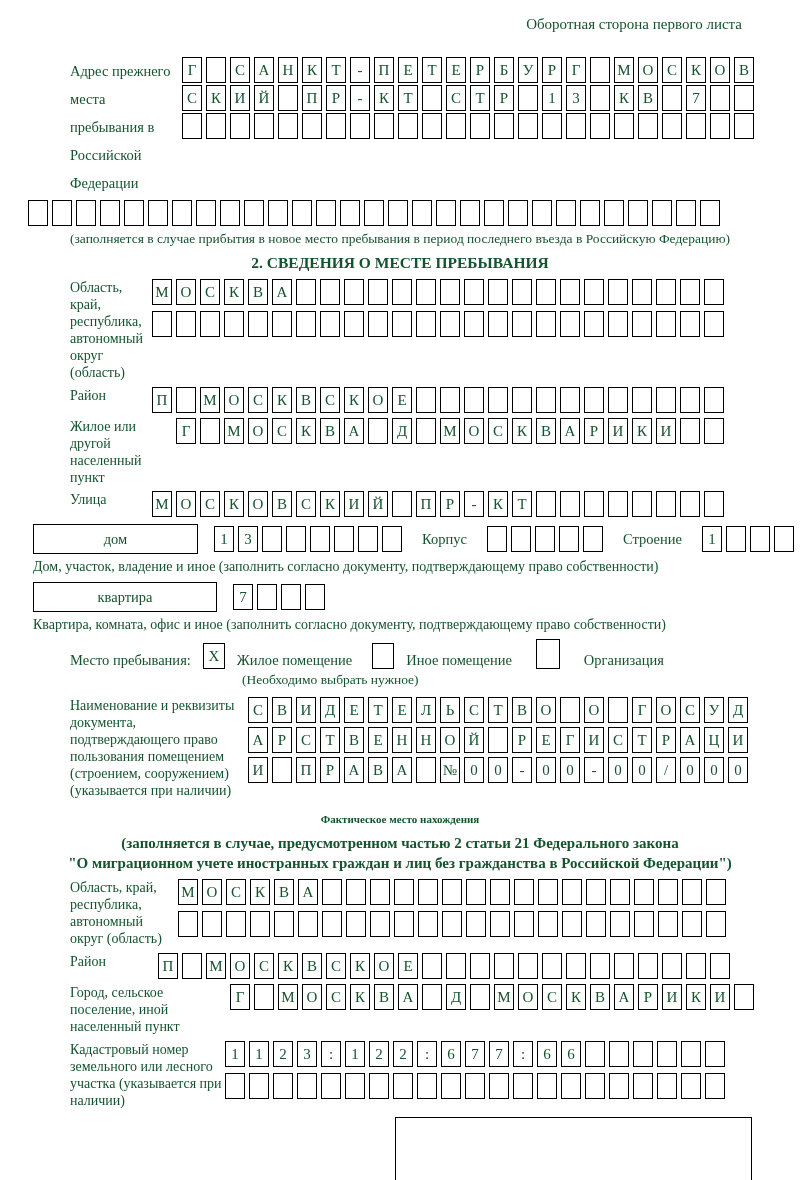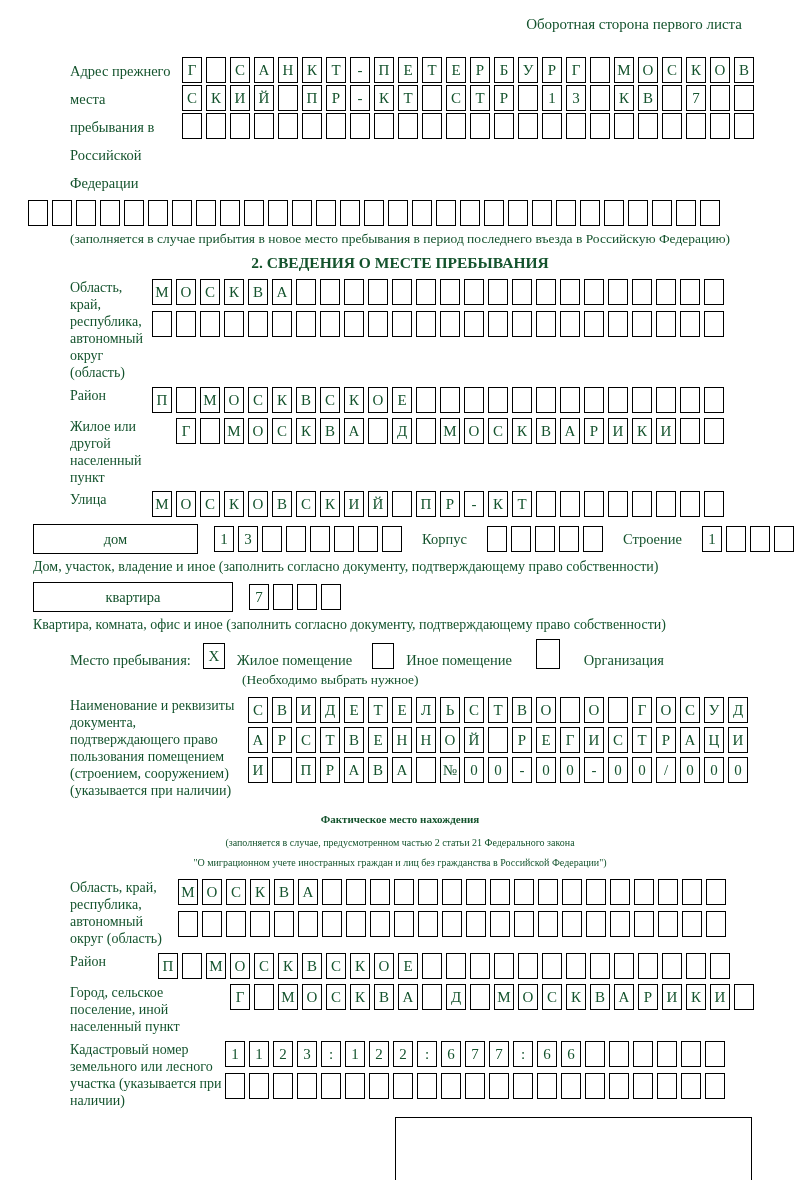--- a/index.html
+++ b/index.html
@@ -33,34 +33,34 @@
   .w82 { width: 82px; } .w88 { width: 88px; } .w106 { width: 106px; }
   .w108 { width: 108px; } .w155 { width: 155px; } .w160 { width: 160px; }
   .w178 { width: 178px; } .mt5 { margin-top: 5px; } .mt6 { margin-top: 6px; }
   .mt7 { margin-top: 7px; } .mt9 { margin-top: 9px; }
   .house-row { display: flex; align-items: center; margin: 7px 0 0 33px; gap: 16px; }
   .widebox {
     height: 30px; border: 1.5px solid #000;
     display: flex; align-items: center; justify-content: center;
     font-size: 14.5px; flex: 0 0 auto;
   }
-  .wb-dom { width: 165px; } .wb-kv { width: 200px; }
+  .wb-dom { width: 165px; } .wb-kv { width: 184px; }
   .inline-lab { font-size: 14.5px; padding: 0 4px; }
   .caption { margin: 5px 0 0 33px; font-size: 14px; }
   .stay-row { display: flex; align-items: flex-end; margin: 6px 0 0 70px; font-size: 14.5px; }
   .chk {
     width: 22px; height: 26px; border: 1.5px solid #000;
     display: flex; align-items: center; justify-content: center;
     font-size: 15px; flex: 0 0 auto; margin-left: 12px;
   }
   .chk.big { width: 24px; height: 30px; }
   .optlab { margin-left: 12px; }
   .choose-note { margin: 3px 0 0 242px; font-size: 13.5px; }
   .fact-title { text-align: center; font-weight: bold; font-size: 11px; margin-top: 14px; }
-  .fact-note { text-align: center; font-size: 10px; line-height: 20px; margin-top: 8px; }
+  .fact-note { text-align: center; font-size: 15px; line-height: 20px; margin-top: 8px; font-weight: bold; }
   .stamp-box {
     width: 357px; height: 175px;
     border: 1.5px solid #000;
     margin: 8px 0 0 395px;
   }
 </style>
 </head>
 <body>
 
 <div class="page">

